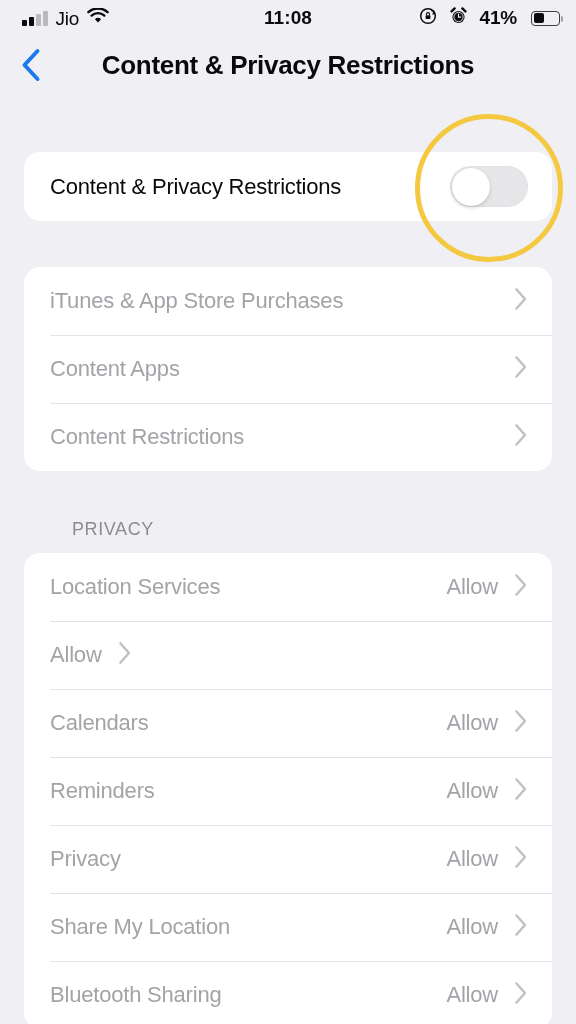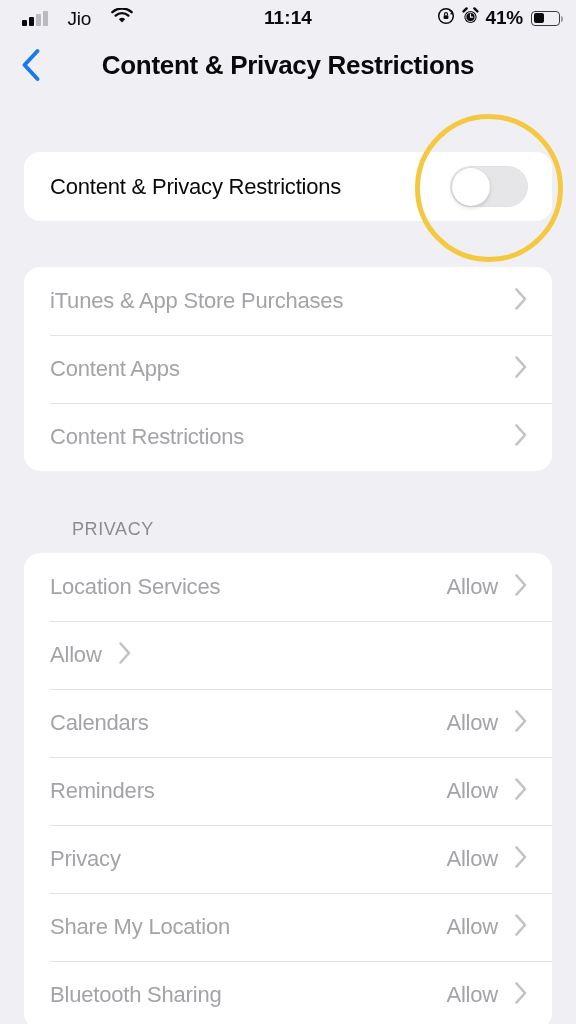--- a/index.html
+++ b/index.html
@@ -30,21 +30,21 @@
     height: 36px;
     display: flex;
     align-items: center;
     color: #0b0b0c;
   }
   .status-left {
     position: absolute;
     left: 22px;
     display: flex;
     align-items: center;
-    gap: 20px;
+    gap: 8px;
   }
   .signal-bars {
     display: flex;
     align-items: flex-end;
     gap: 2.5px;
     height: 15px;
   }
   .signal-bars i {
     display: block;
     width: 4.5px;
@@ -68,21 +68,21 @@
     text-align: center;
     font-size: 19px;
     font-weight: 700;
     letter-spacing: 0.1px;
   }
   .status-right {
     position: absolute;
     right: 16px;
     display: flex;
     align-items: center;
-    gap: 7px;
+    gap: 13px;
     text-align: right;
   }
   .battery-pct {
     font-size: 19px;
     font-weight: 600;
     letter-spacing: -0.2px;
   }
   .battery {
     position: relative;
     width: 29px;
@@ -260,21 +260,21 @@
       <span class="carrier">Jio</span>
       <span class="wifi-icon">
         <svg width="22" height="16" viewBox="0 0 22 16">
           <path d="M11 14.6 L7.9 11.2 a4.6 4.6 0 0 1 6.2 0 Z" fill="#0b0b0c"></path>
           <path d="M4.6 7.6 a9.4 9.4 0 0 1 12.8 0" stroke="#0b0b0c" stroke-width="2.4" fill="none" stroke-linecap="round"></path>
           <path d="M1.4 4.2 a14.2 14.2 0 0 1 19.2 0" stroke="#0b0b0c" stroke-width="2.4" fill="none" stroke-linecap="round"></path>
         </svg>
       </span>
     </div>
 
-    <div class="status-time">11:14</div>
+    <div class="status-time">11:08</div>
 
     <div class="status-right">
       <span>
         <svg width="18" height="18" viewBox="0 0 18 18">
           <circle cx="9" cy="9" r="7.3" stroke="#0b0b0c" stroke-width="1.5" fill="none"></circle>
           <path d="M12.8 3.6 l2.4 1.1 -1.2 2.3" stroke="#0b0b0c" stroke-width="1.4" fill="none" stroke-linecap="round" stroke-linejoin="round"></path>
           <rect x="6.6" y="8.2" width="4.8" height="3.9" rx="0.8" fill="#0b0b0c"></rect>
           <path d="M7.5 8.2 v-1.1 a1.5 1.5 0 0 1 3 0 v1.1" stroke="#0b0b0c" stroke-width="1.1" fill="none"></path>
         </svg>
       </span>

